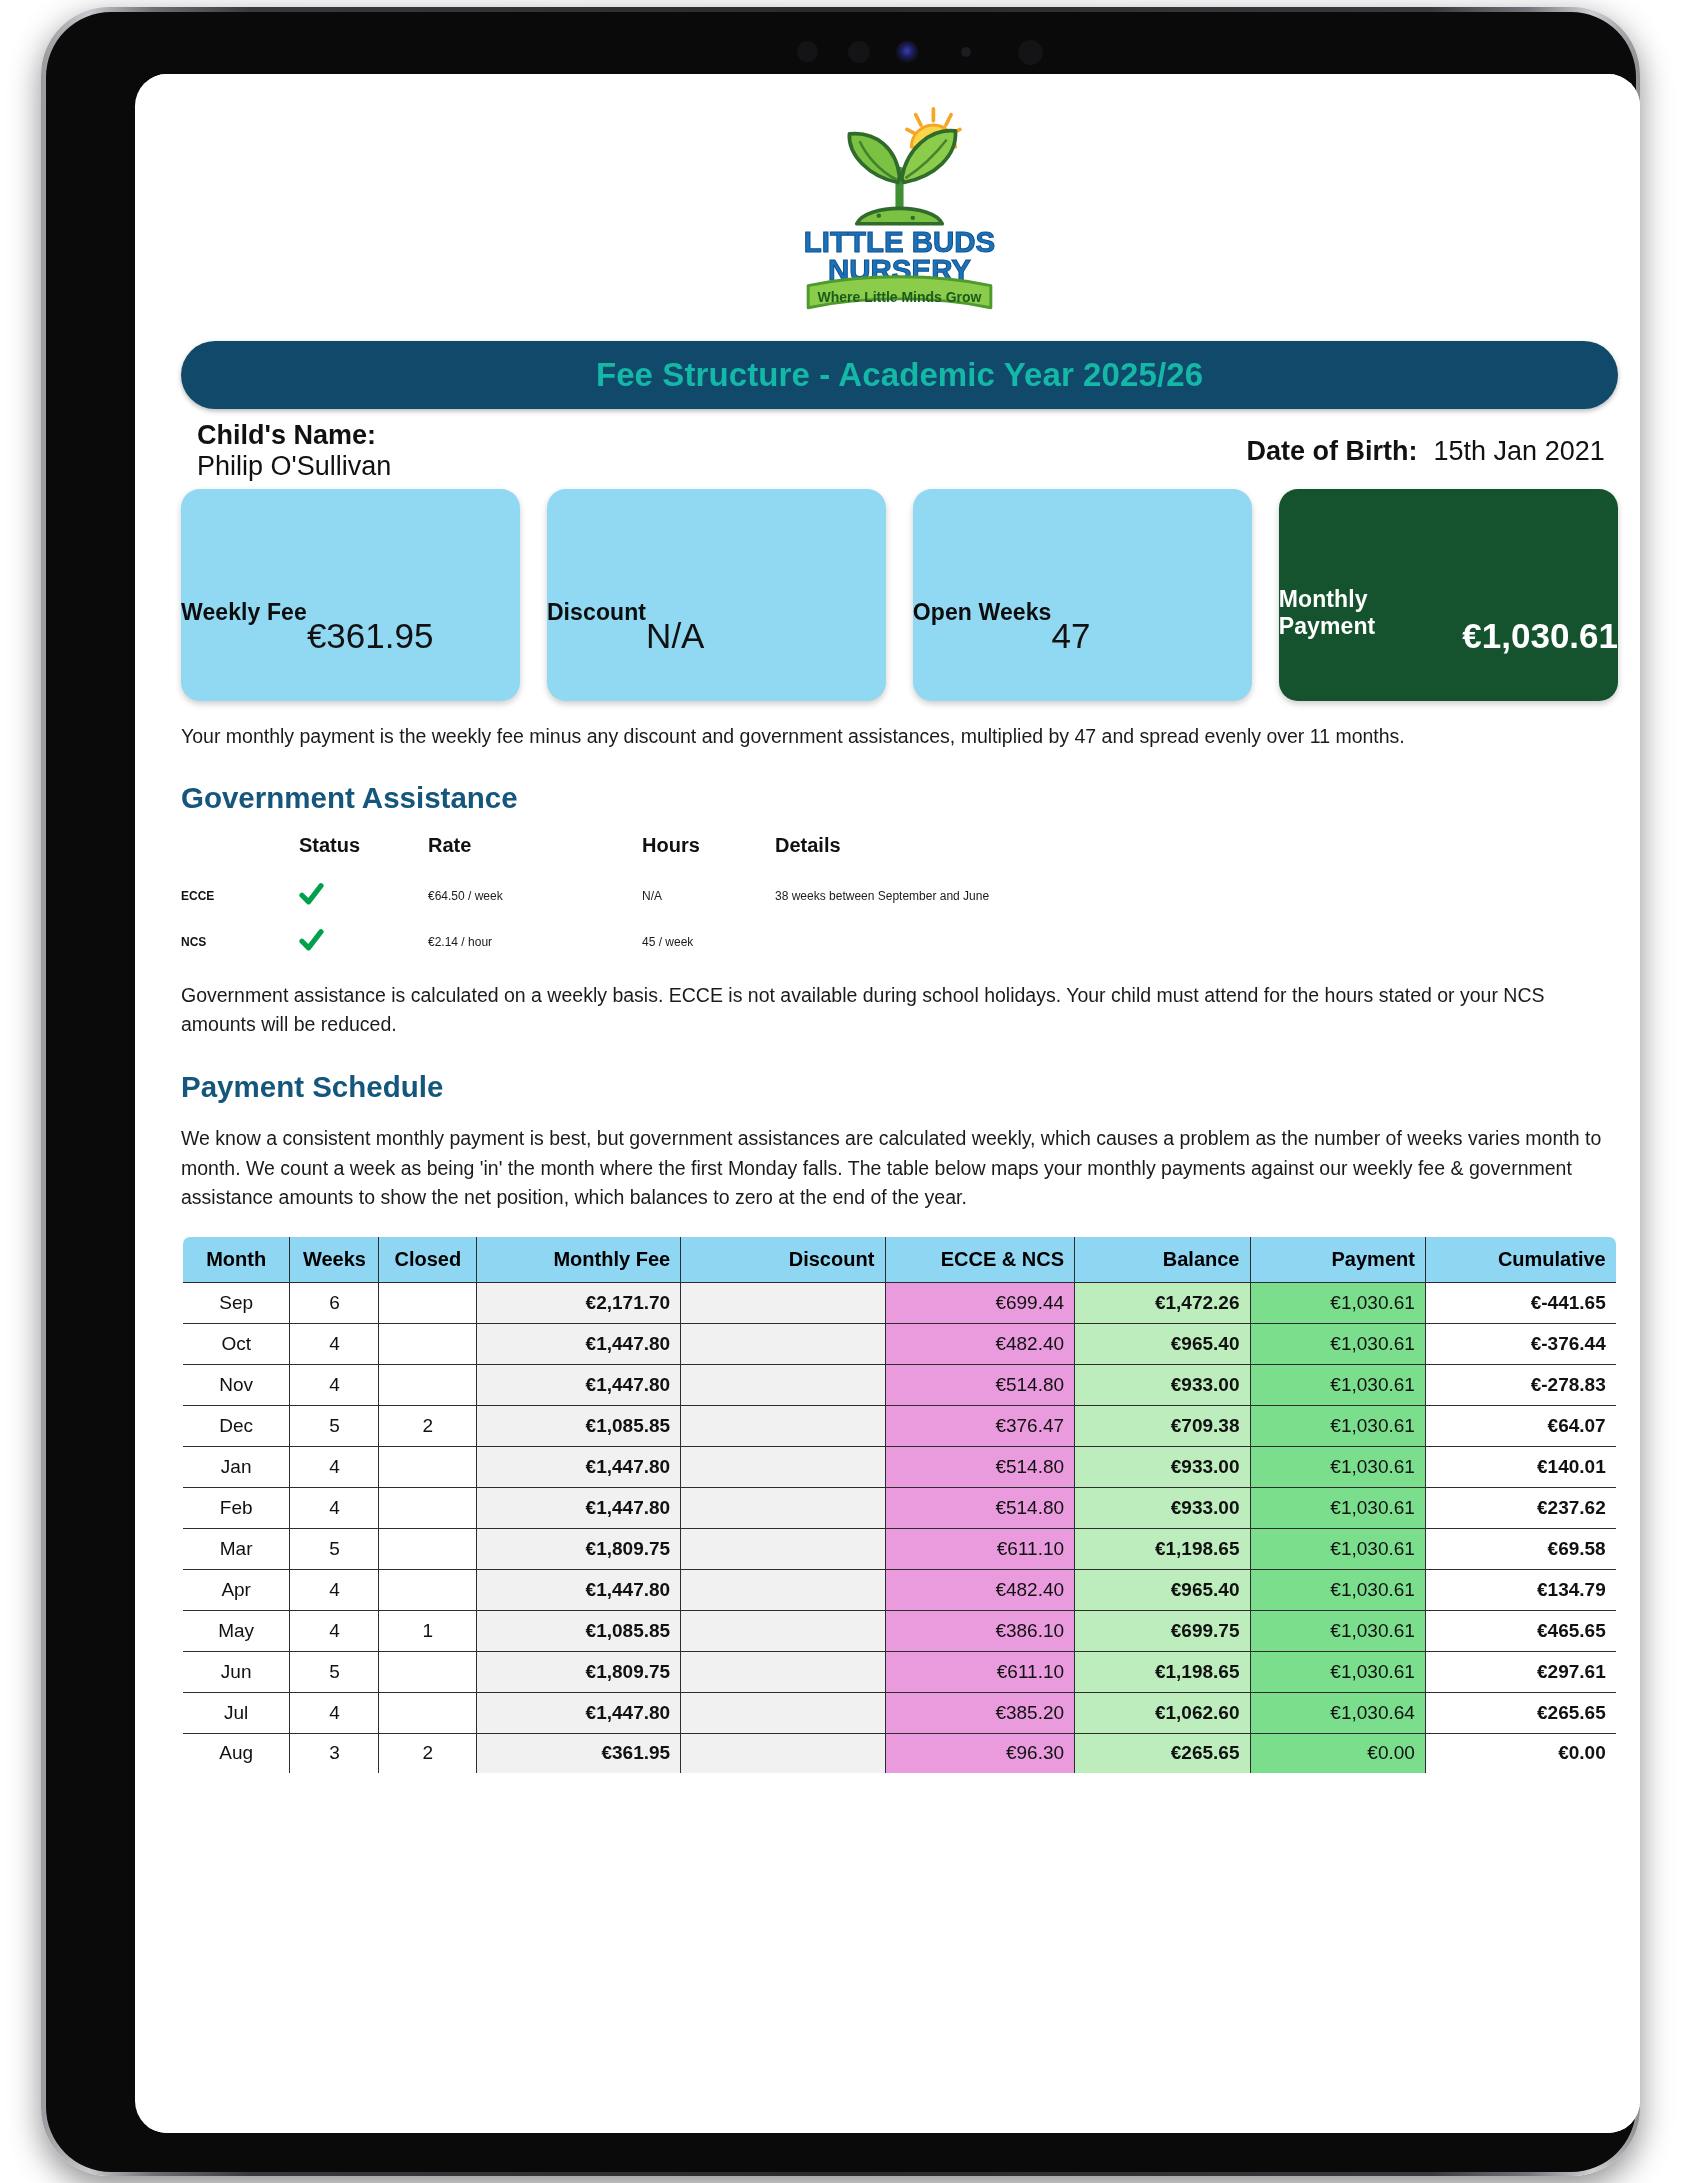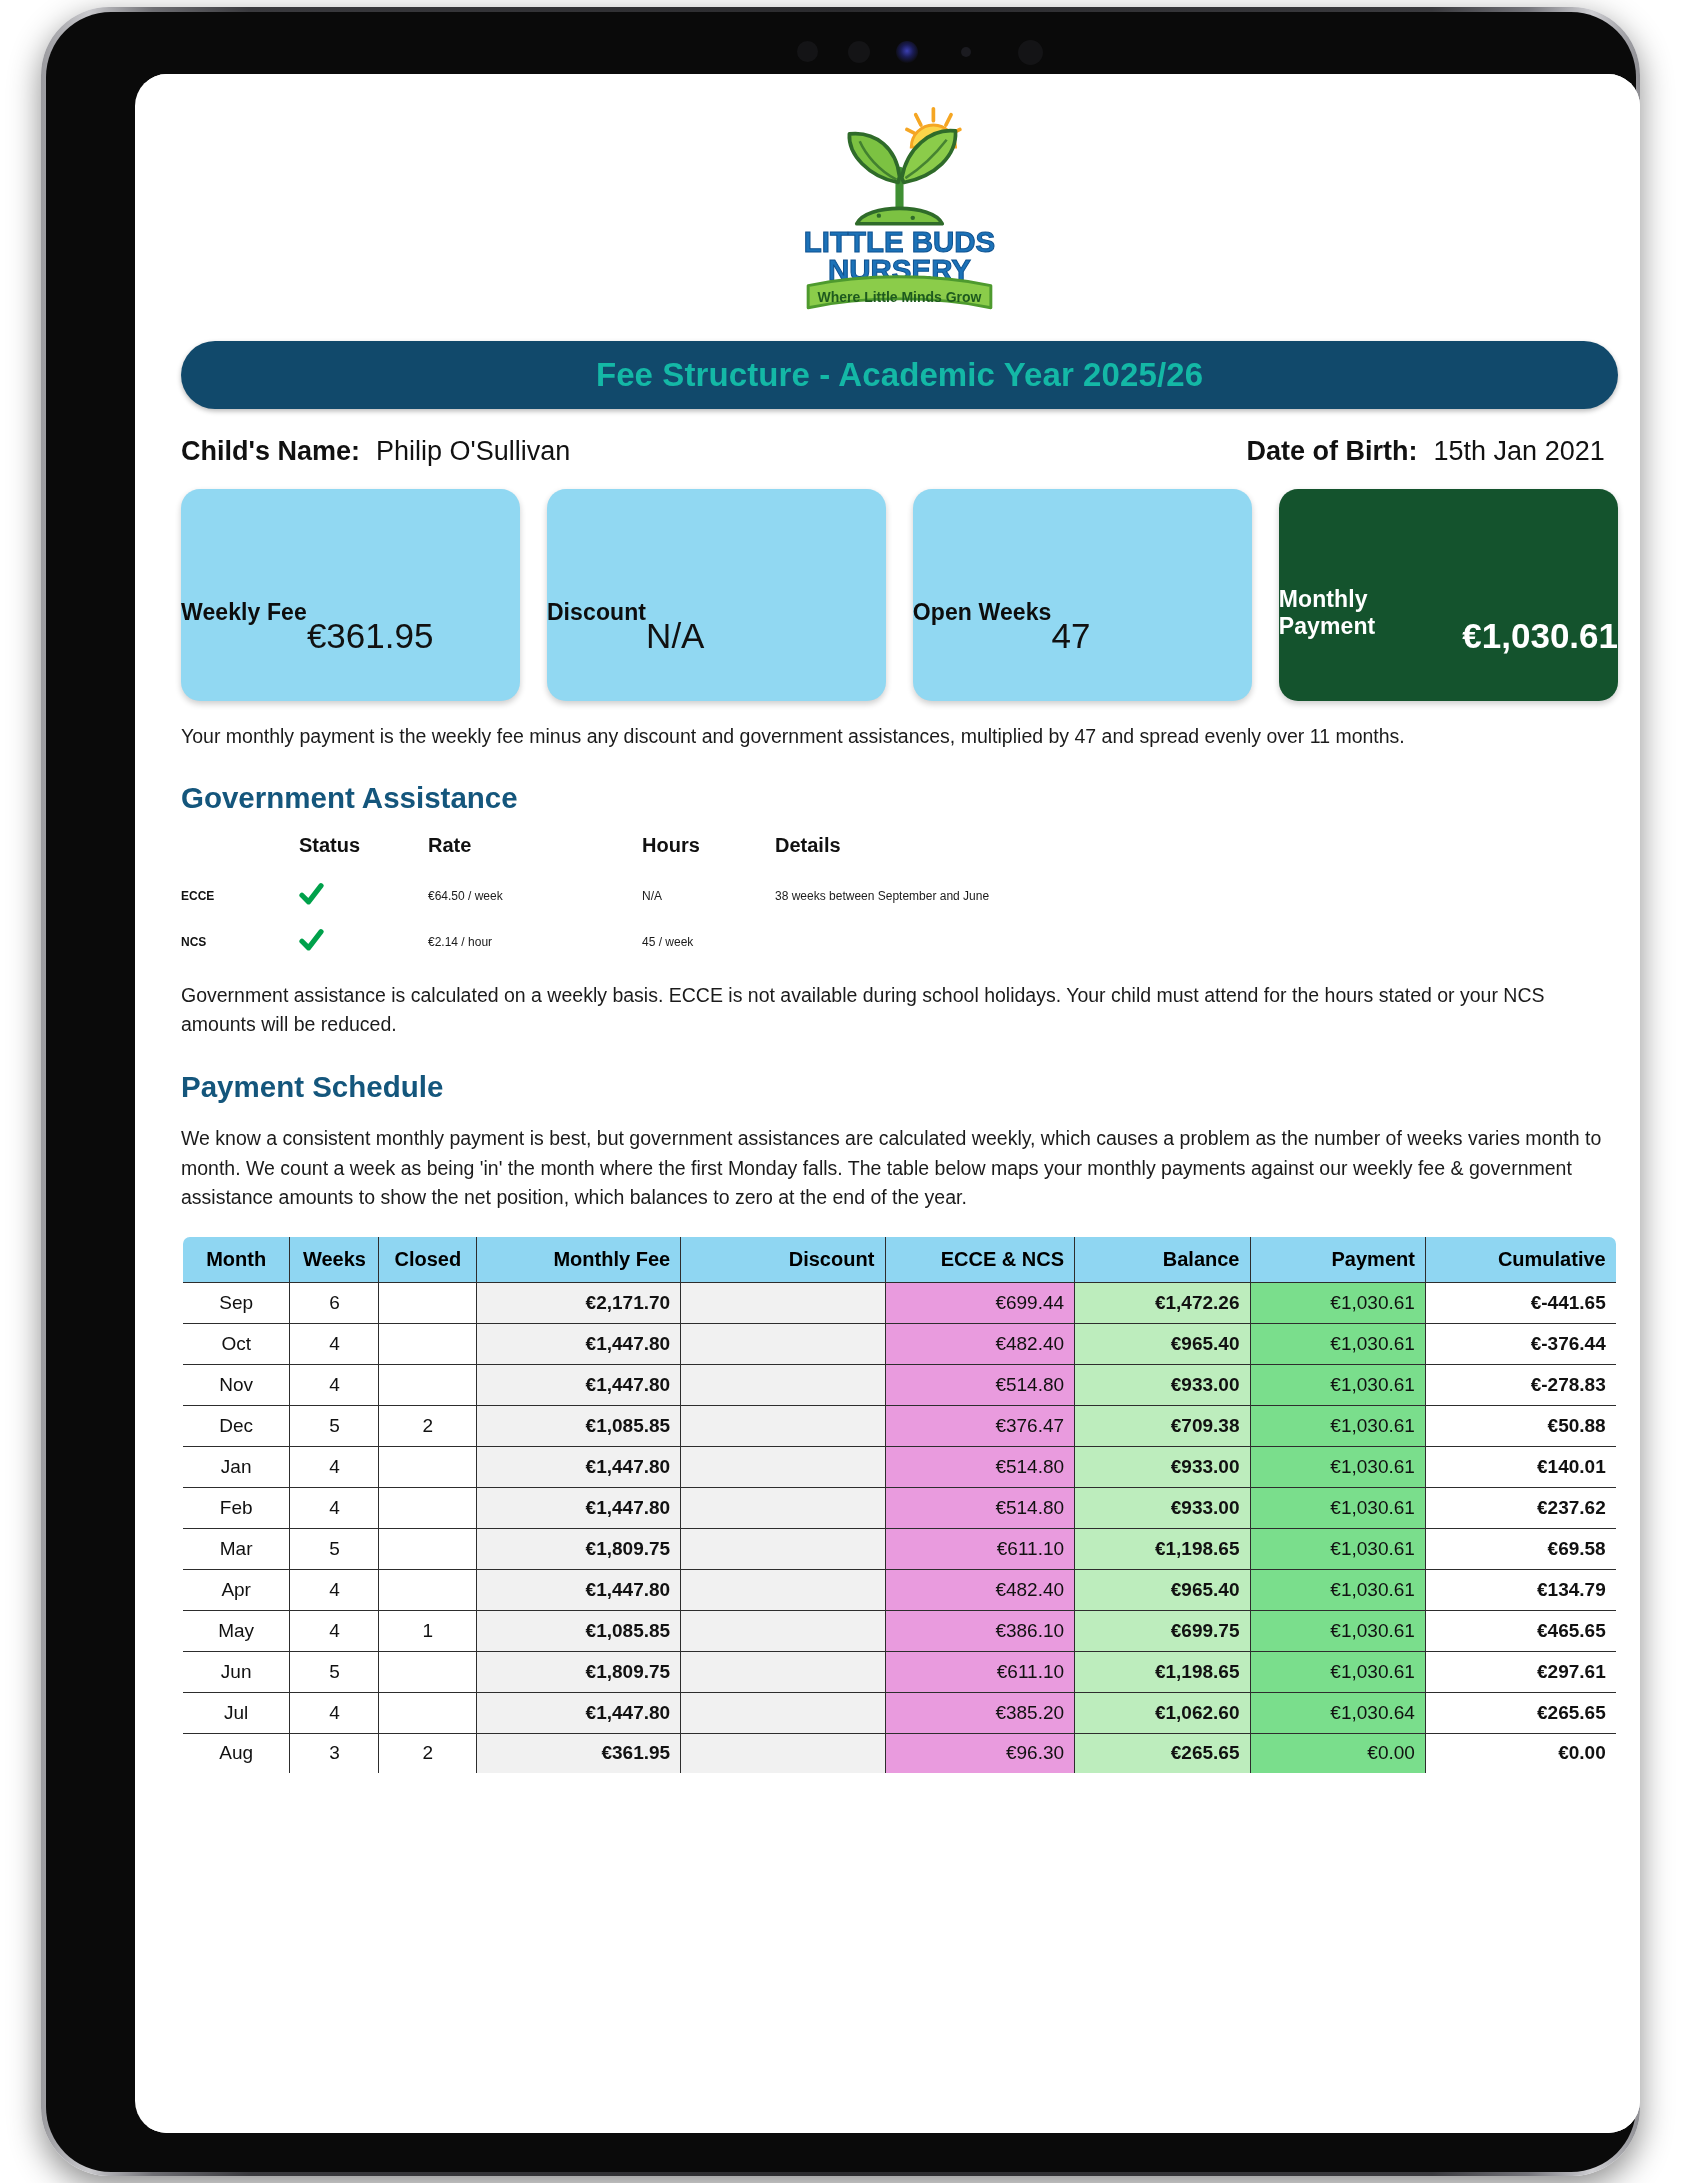--- a/index.html
+++ b/index.html
@@ -77,21 +77,21 @@
     color: #14b8a6; font-size: 33px; font-weight: bold; letter-spacing: 0.1px;
   }
 
   
   #child-row {
     margin: 19px 22px 0 22px; height: 47px;
     display: flex; align-items: center;
   }
   .info-label { font-size: 27px; font-weight: bold; color: #111; }
   .info-value { font-size: 27px; color: #111; margin-left: 16px; font-weight: 400; }
-  #child-left  { display: flex; align-items: baseline; }
+  #child-left  { display: flex; align-items: baseline; flex-direction: column; }
   #child-right { display: flex; align-items: baseline; margin-left: auto; margin-right: 13.3px; }
 
   
   #cards {
     margin: 14.8px 22px 0 22px;
     display: flex; gap: 26.6px;
   }
   .card {
     flex: 1; height: 212px; border-radius: 19px;
     background: #91D8F2;
@@ -361,21 +361,21 @@
                 </tr>
                 <tr>
                   <td class="c-month">Dec</td>
                   <td class="c-weeks">5</td>
                   <td class="c-closed">2</td>
                   <td class="c-fee">€1,085.85</td>
                   <td class="c-disc"></td>
                   <td class="c-ecce">€376.47</td>
                   <td class="c-bal">€709.38</td>
                   <td class="c-pay">€1,030.61</td>
-                  <td class="c-cum">€50.88</td>
+                  <td class="c-cum">€64.07</td>
                 </tr>
                 <tr>
                   <td class="c-month">Jan</td>
                   <td class="c-weeks">4</td>
                   <td class="c-closed"></td>
                   <td class="c-fee">€1,447.80</td>
                   <td class="c-disc"></td>
                   <td class="c-ecce">€514.80</td>
                   <td class="c-bal">€933.00</td>
                   <td class="c-pay">€1,030.61</td>

